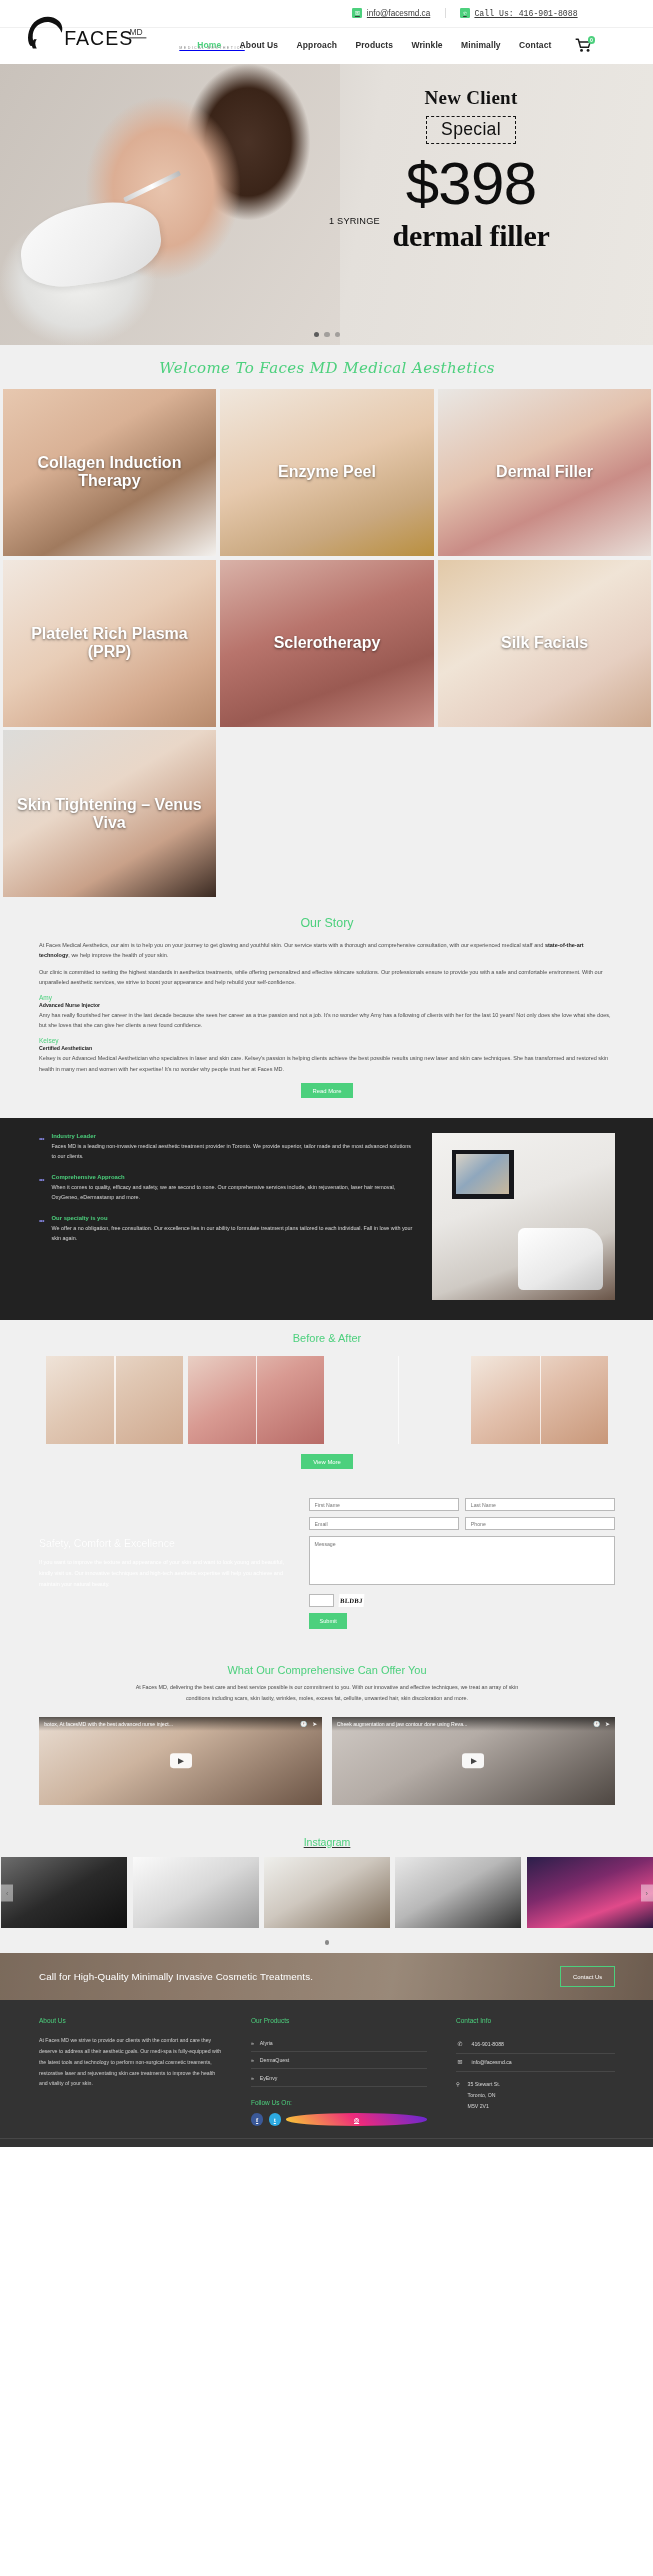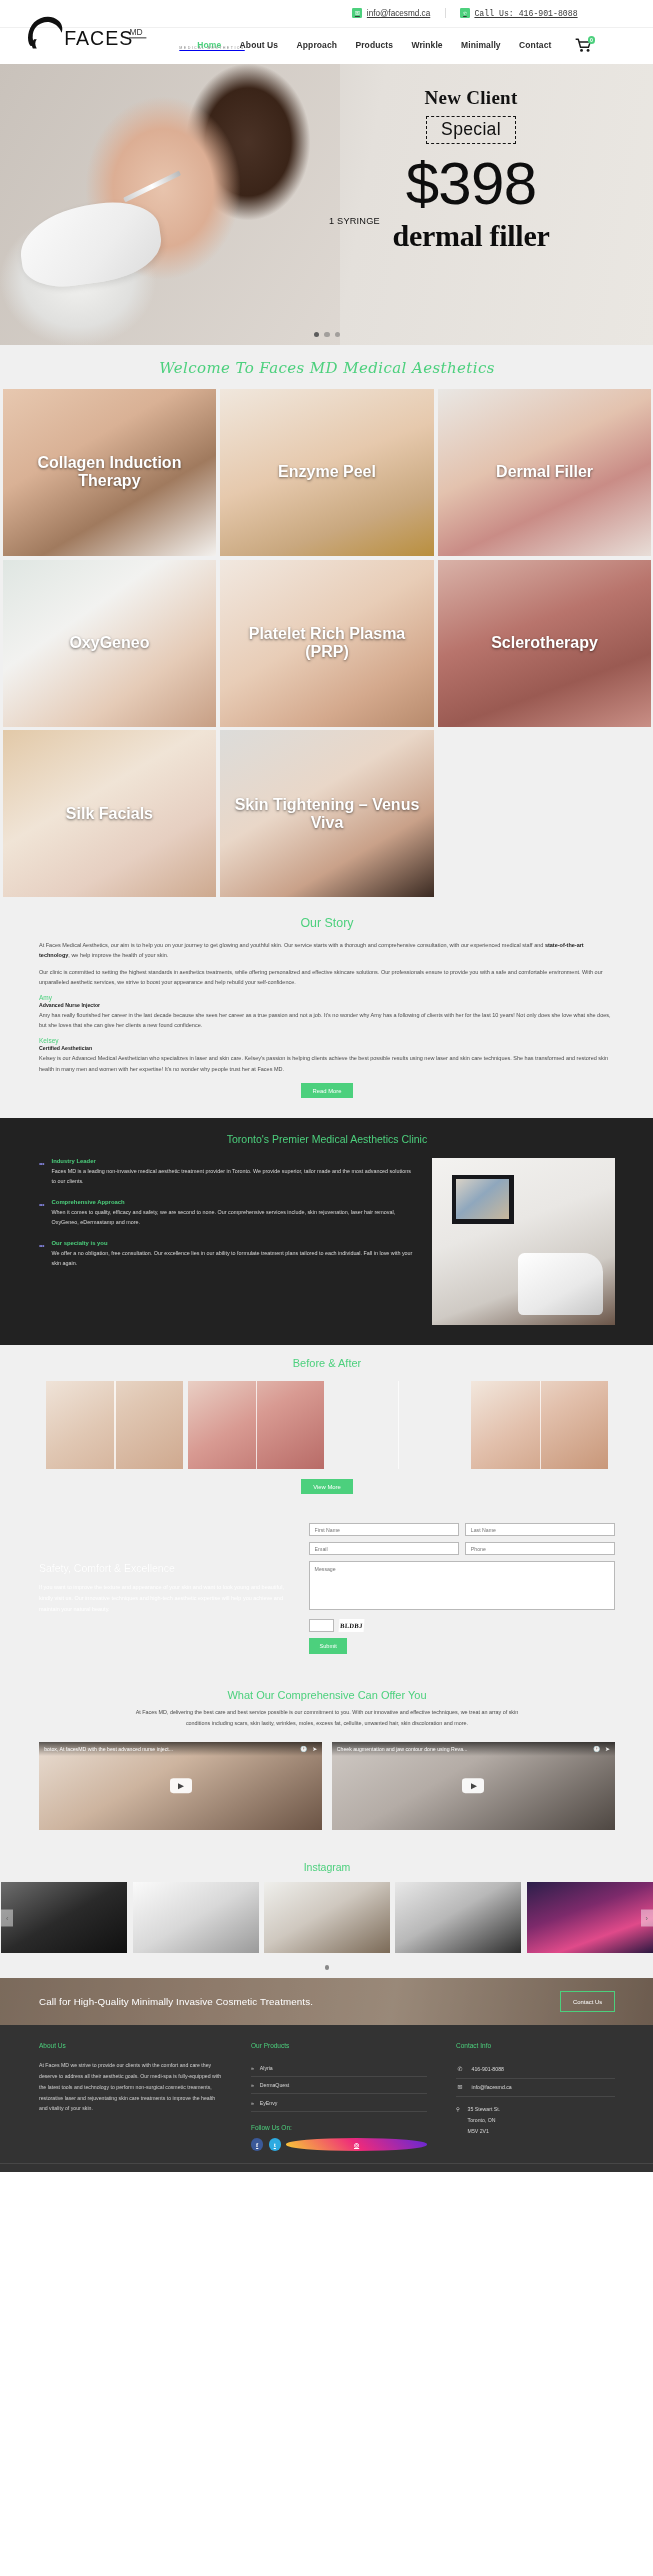--- a/index.html
+++ b/index.html
@@ -507,21 +507,21 @@
   }
   .play::after {
     content: "";
     border-left: 6.5px solid #444;
     border-top: 3.9px solid transparent;
     border-bottom: 3.9px solid transparent;
     margin-left: 1.3px;
   }
 
   
-  .insta { background: #f0f0f0; padding: 3.9px 0 0; }
+  .insta { background: #f0f0f0; padding: 3.9px 0 0; text-decoration: underline; }
   .insta h2 { text-align:center; color:#4cd07d; font-size: 10.5px; font-weight: normal; margin: 7.8px 0 9.2px;}
   .insta-row { display: flex; gap: 5.2px; padding: 0 1.3px; position: relative; }
   .ig { flex: 1 1 0; height: 71px; }
   .i1 { background: linear-gradient(150deg,#6d6d6d 0%,#2a2a2a 50%,#101010 100%); }
   .i2 { background: linear-gradient(150deg,#fafafa 0%,#d8d8d8 50%,#9a9a9a 100%); }
   .i3 { background: linear-gradient(150deg,#efefec 0%,#cfc8bf 45%,#7b6a57 100%); }
   .i4 { background: linear-gradient(150deg,#e8e8e8 0%,#b8b8b8 45%,#2e2e2e 100%); }
   .i5 { background: linear-gradient(160deg,#2b1f4a 0%,#7d2a6b 40%,#e04a8a 70%,#2a1840 100%); }
   .ig-arrow {
     position: absolute;
@@ -710,24 +710,20 @@
     <div class="lbl">Collagen Induction Therapy</div>
   </div>
   <div class="tile t2">
     <div class="ph"></div>
     <div class="lbl">Enzyme Peel</div>
   </div>
   <div class="tile t3">
     <div class="ph"></div>
     <div class="lbl">Dermal Filler</div>
   </div>
-  <div class="tile t4">
-    <div class="ph"></div>
-    <div class="lbl">OxyGeneo</div>
-  </div>
   <div class="tile t5">
     <div class="ph"></div>
     <div class="lbl">Platelet Rich Plasma (PRP)</div>
   </div>
   <div class="tile t6">
     <div class="ph"></div>
     <div class="lbl">Sclerotherapy</div>
   </div>
   <div class="tile t7">
     <div class="ph"></div>
@@ -746,21 +742,20 @@
   <h4>Amy</h4>
   <div class="role">Advanced Nurse Injector</div>
   <p>Amy has really flourished her career in the last decade because she sees her career as a true passion and not a job. It's no wonder why Amy has a following of clients with her for the last 10 years! Not only does she love what she does, but she loves that she can give her clients a new found confidence.</p>
   <h4>Kelsey</h4>
   <div class="role">Certified Aesthetician</div>
   <p>Kelsey is our Advanced Medical Aesthetician who specializes in laser and skin care. Kelsey's passion is helping clients achieve the best possible results using new laser and skin care techniques. She has transformed and restored skin health in many men and women with her expertise! It's no wonder why people trust her at Faces MD.</p>
   <button class="btn-green">Read More</button>
 </section>
 
 <section class="dark">
-  <h2>Toronto's Premier Medical Aesthetics Clinic</h2>
   <div class="dark-inner">
     <div class="dark-left">
       <div class="feat">
         <span class="bullet">•••</span>
         <div>
           <h5>Industry Leader</h5>
           <p>Faces MD is a leading non-invasive medical aesthetic treatment provider in Toronto. We provide superior, tailor made and the most advanced solutions to our clients.</p>
         </div>
       </div>
       <div class="feat">

